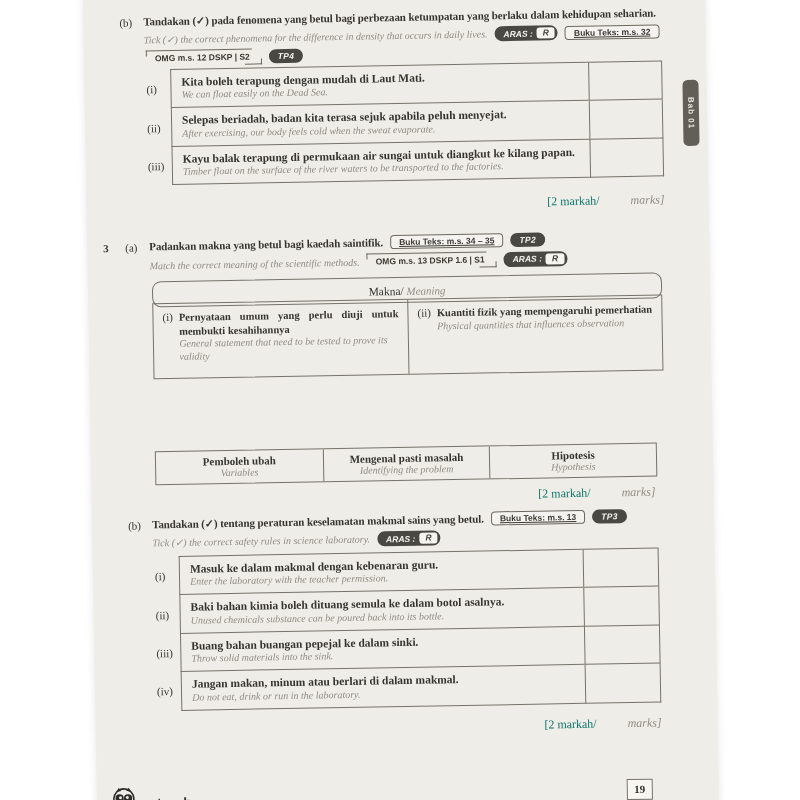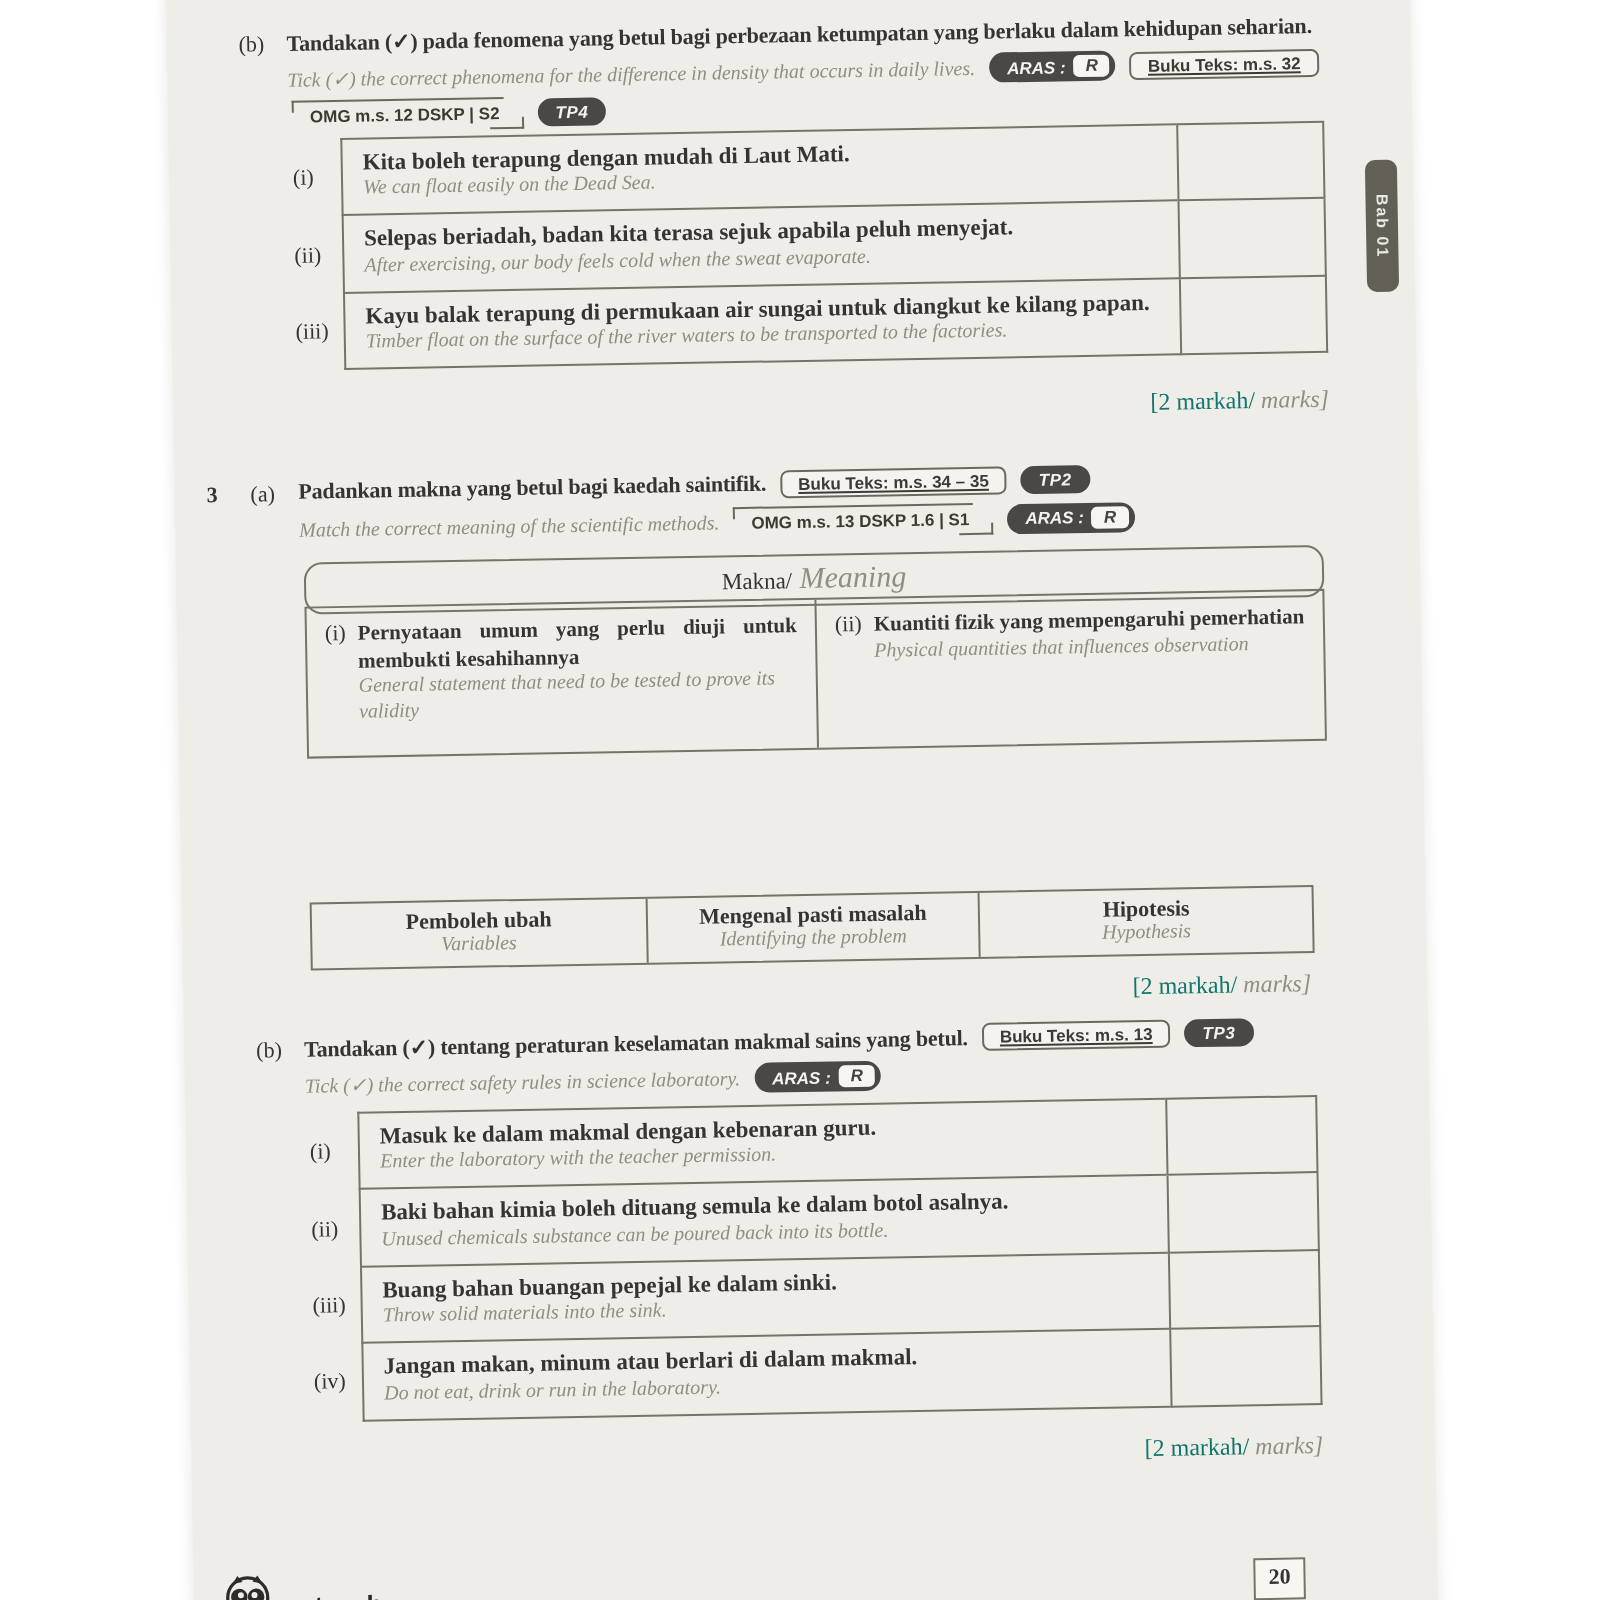--- a/index.html
+++ b/index.html
@@ -11,21 +11,21 @@
          box-shadow:0 0 8px rgba(0,0,0,0.10);}
 
   
   .qmy{font-weight:bold;font-size:11px;color:#363430;letter-spacing:-0.1px;white-space:nowrap;}
   .qen{font-style:italic;font-size:10px;color:#8f8d85;white-space:nowrap;}
   .num{font-size:11px;color:#363430;}
   .rmy{font-weight:bold;font-size:11.5px;color:#363430;line-height:1.25;}
   .ren{font-style:italic;font-size:10px;color:#8f8d85;line-height:1.2;}
   .marks{position:absolute;text-align:right;font-size:12px;}
   .marks .mm{color:#0f766e;}
-  .marks .me{font-style:italic;color:#8f8d85;}
+  .marks .me{font-style:italic;color:#8f8d85;margin-left:28px;}
   .pill{display:inline-block;background:#4a4842;color:#f4f3ee;border-radius:9px;
         padding:2px 9px;font:italic bold 8.5px "Liberation Sans",sans-serif;letter-spacing:.3px;}
   .aras{display:inline-flex;align-items:center;gap:4px;background:#4a4842;border-radius:9px;
         padding:2px 3px 2px 9px;}
   .aras .al{color:#f4f3ee;font:italic bold 8.5px "Liberation Sans",sans-serif;text-align:center;}
   .aras .av{background:#f6f5f0;color:#44423c;border-radius:3px;padding:0 6px;
         font:italic bold 8.5px "Liberation Sans",sans-serif;line-height:11px;}
   .btbox{display:inline-block;border:1px solid #6b695f;border-radius:4px;padding:1px 8px;
         font:bold 8.5px "Liberation Sans",sans-serif;color:#3c3a33;
         text-decoration:underline;background:rgba(255,255,255,0.35);}
@@ -41,21 +41,21 @@
   .g .r{display:contents;}
   .g .gnum{display:flex;align-items:center;justify-content:flex-start;padding-left:12px;}
   .g .cell{border-left:1px solid #75736a;border-bottom:1px solid #75736a;padding:5px 10px 6px;}
   .g .tick{border-left:1px solid #75736a;border-bottom:1px solid #75736a;border-right:1px solid #75736a;}
   .g .r.first .cell,.g .r.first .tick{border-top:1px solid #75736a;}
 
   
   .makna-head{position:absolute;border:1px solid #75736a;border-radius:9px;
         text-align:center;padding:3px 0;background:#efede7;}
   .makna-head .hm{font-weight:normal;font-size:11.5px;color:#363430;}
-  .makna-head .he{font-style:italic;font-size:15px;color:#8f8d85;}
+  .makna-head .he{font-style:italic;font-size:11px;color:#8f8d85;}
   .meaning{position:absolute;display:grid;grid-template-columns:1fr 1fr;
         border:1px solid #75736a;}
   .meaning .mcell{padding:7px 9px 8px;display:flex;gap:6px;align-items:flex-start;}
   .meaning .mcell+.mcell{border-left:1px solid #75736a;}
   .meaning .mmy{font-weight:bold;font-size:10.5px;color:#363430;text-align:justify;line-height:1.3;}
   .meaning .men{font-style:italic;font-size:10px;color:#8f8d85;line-height:1.25;}
 
   .options{position:absolute;display:grid;grid-template-columns:1fr 1fr 1fr;
         border:1px solid #75736a;}
   .options .ocell{padding:4px 6px 5px;text-align:center;}
@@ -242,16 +242,16 @@
         <circle cx="13" cy="14" r="10" fill="none" stroke="#2e2c28" stroke-width="1.6"></circle>
         <path d="M5.5 7 L8 3 L10.5 6 Z" fill="#2e2c28"></path>
         <path d="M20.5 7 L18 3 L15.5 6 Z" fill="#2e2c28"></path>
         <circle cx="8.8" cy="13.5" r="4.1" fill="#2e2c28"></circle>
         <circle cx="17.2" cy="13.5" r="4.1" fill="#2e2c28"></circle>
         <circle cx="9.6" cy="12.7" r="1.5" fill="#efede7"></circle>
         <circle cx="16.4" cy="12.7" r="1.5" fill="#efede7"></circle>
       </svg>
       <span class="brand"><span>my</span><b>teach</b></span>
     </div>
-    <div class="pagebox">20</div>
+    <div class="pagebox">19</div>
 
   </div>
 </div>
 
 </body></html>

